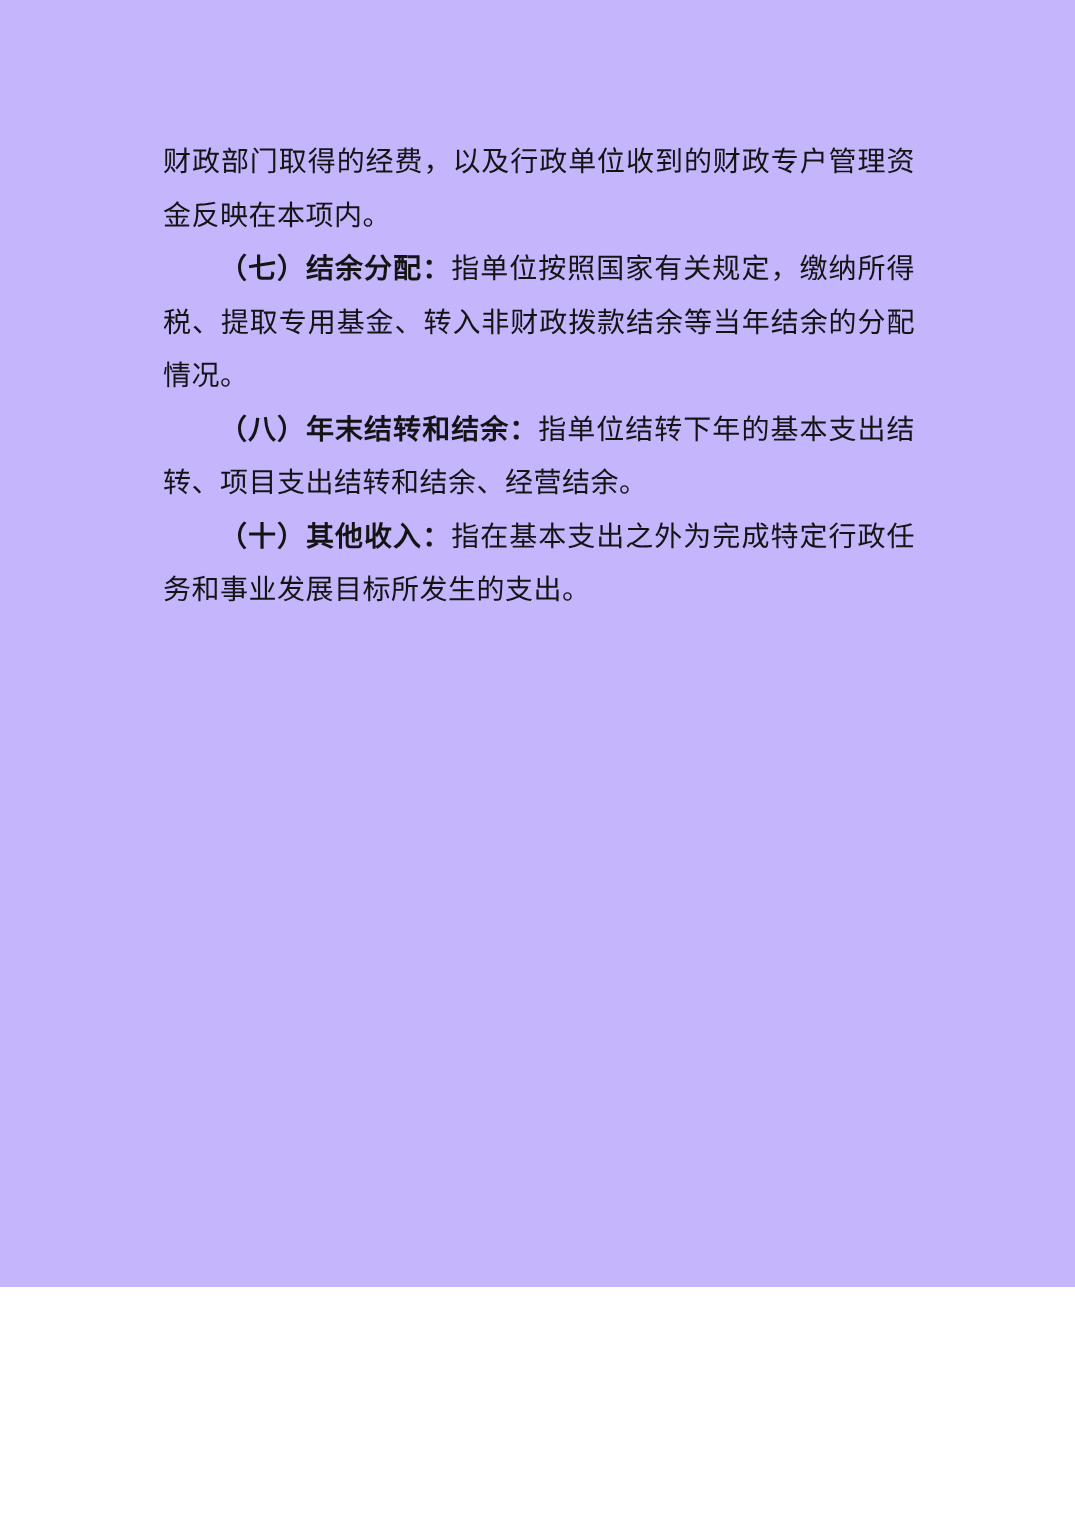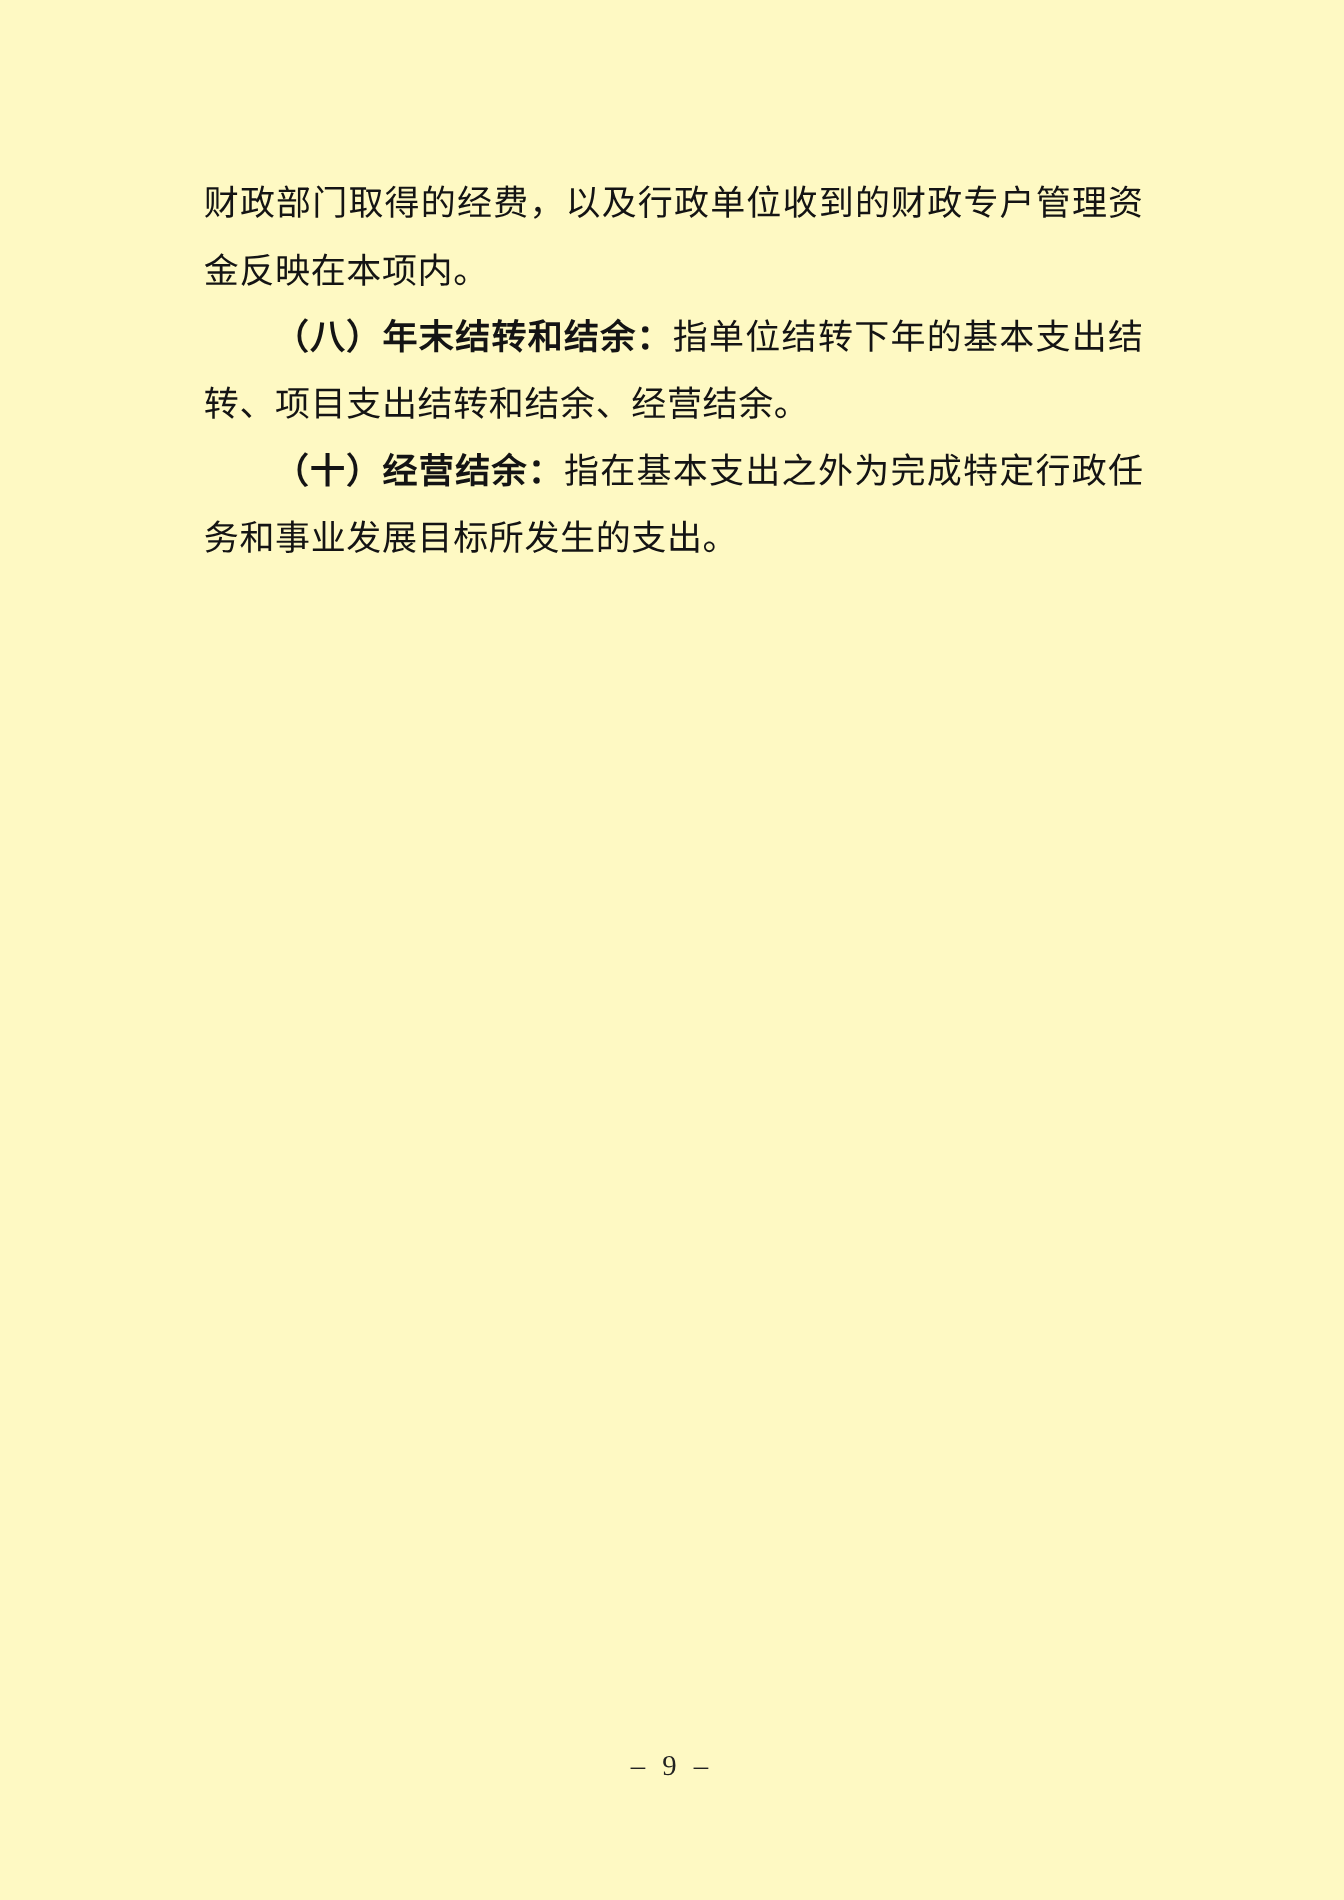--- a/index.html
+++ b/index.html
@@ -3,24 +3,24 @@
 <meta charset="utf-8">
 <style>
   html, body {
     margin: 0;
     padding: 0;
     background: #ffffff;
   }
   .page {
     position: relative;
     width: 1075px;
-    height: 1520px;
-    background: #fef9c3;
+    height: 1287px;
+    background: #c4b5fd;
     overflow: hidden;
-    font-family: Liberation Serif, serif;
+    font-family: Liberation Mono, monospace;
     color: #141414;
   }
   .content {
     position: absolute;
     left: 163px;
     top: 137px;
     width: 752px;
     font-size: 28px;
     line-height: 53.5px;
     text-align: justify;
@@ -48,19 +48,20 @@
     letter-spacing: 4px;
     color: #222222;
   }
 </style>
 </head>
 <body>
 
 <div class="page">
   <div class="content" id="doc-content">
       <p class="no-indent"><span>财政部门取得的经费，以及行政单位收到的财政专户管理资金反映在本项内。</span></p>
+      <p><b>（七）结余分配：</b><span>指单位按照国家有关规定，缴纳所得税、提取专用基金、转入非财政拨款结余等当年结余的分配情况。</span></p>
       <p><b>（八）年末结转和结余：</b><span>指单位结转下年的基本支出结转、项目支出结转和结余、经营结余。</span></p>
-      <p><b>（十）经营结余：</b><span>指在基本支出之外为完成特定行政任务和事业发展目标所发生的支出。</span></p>
+      <p><b>（十）其他收入：</b><span>指在基本支出之外为完成特定行政任务和事业发展目标所发生的支出。</span></p>
     </div>
   <div class="footer">
     <span>– 9 –</span>
   </div>
 </div>
 
 </body></html>

